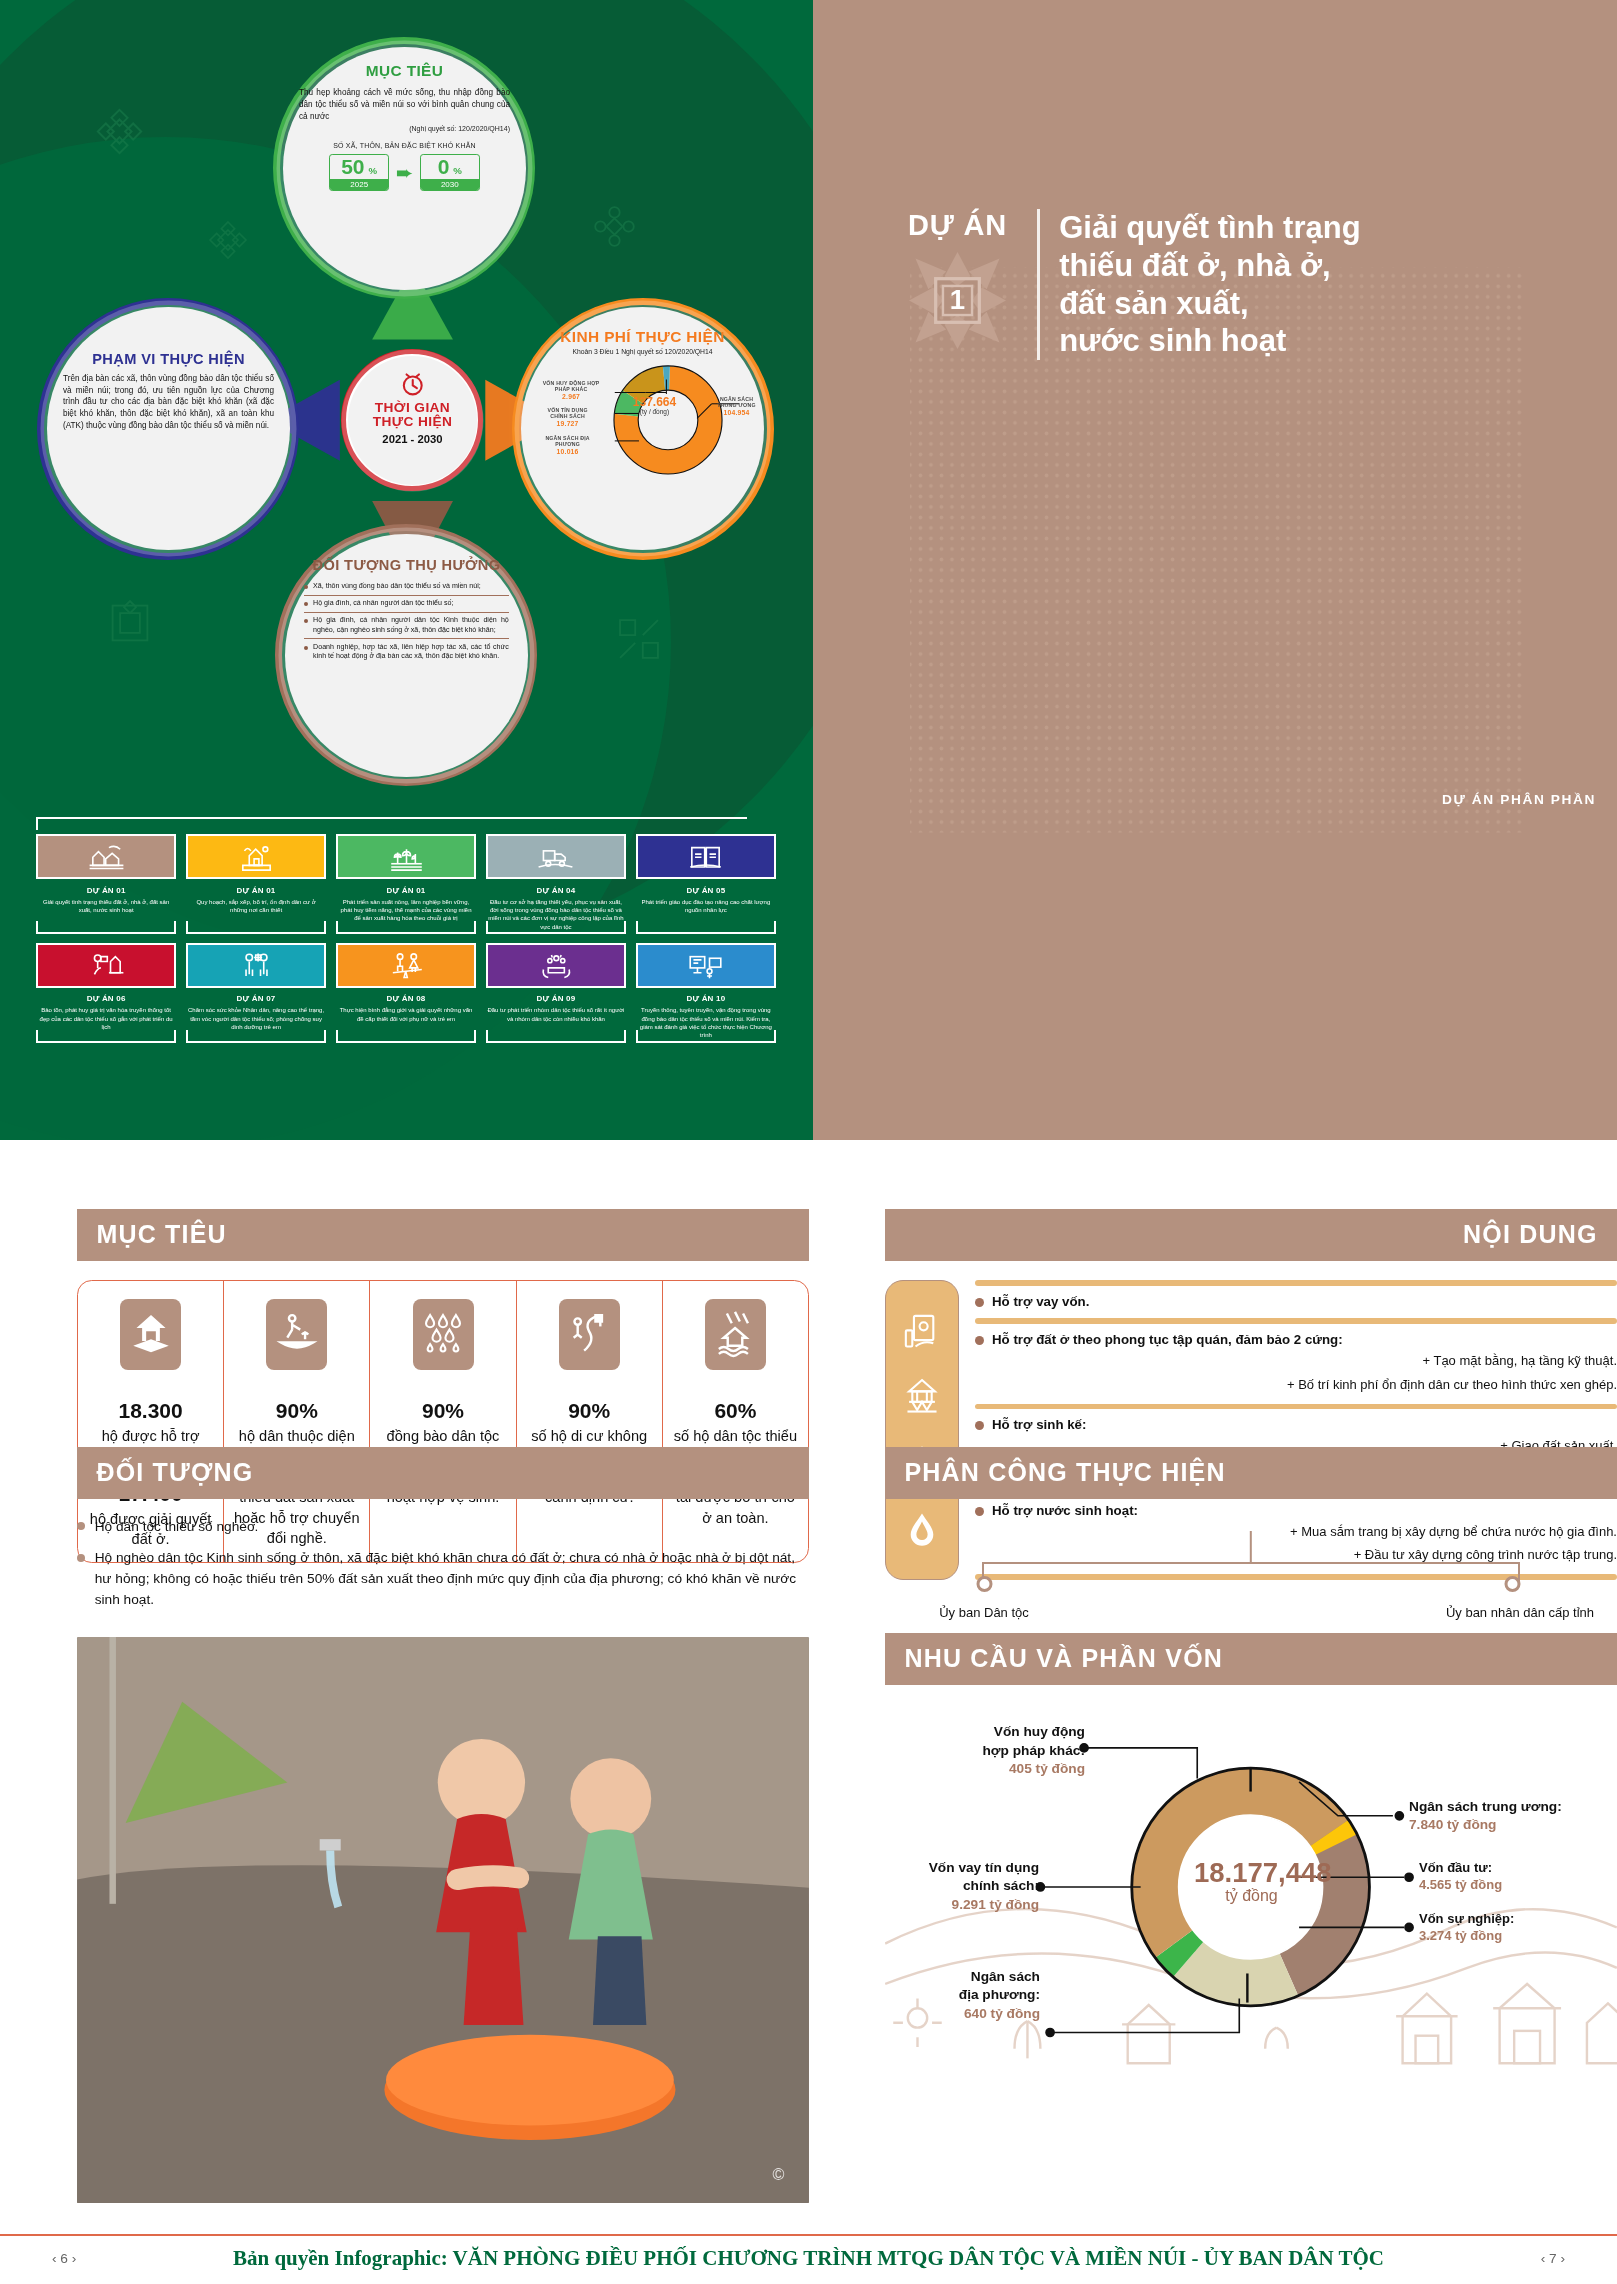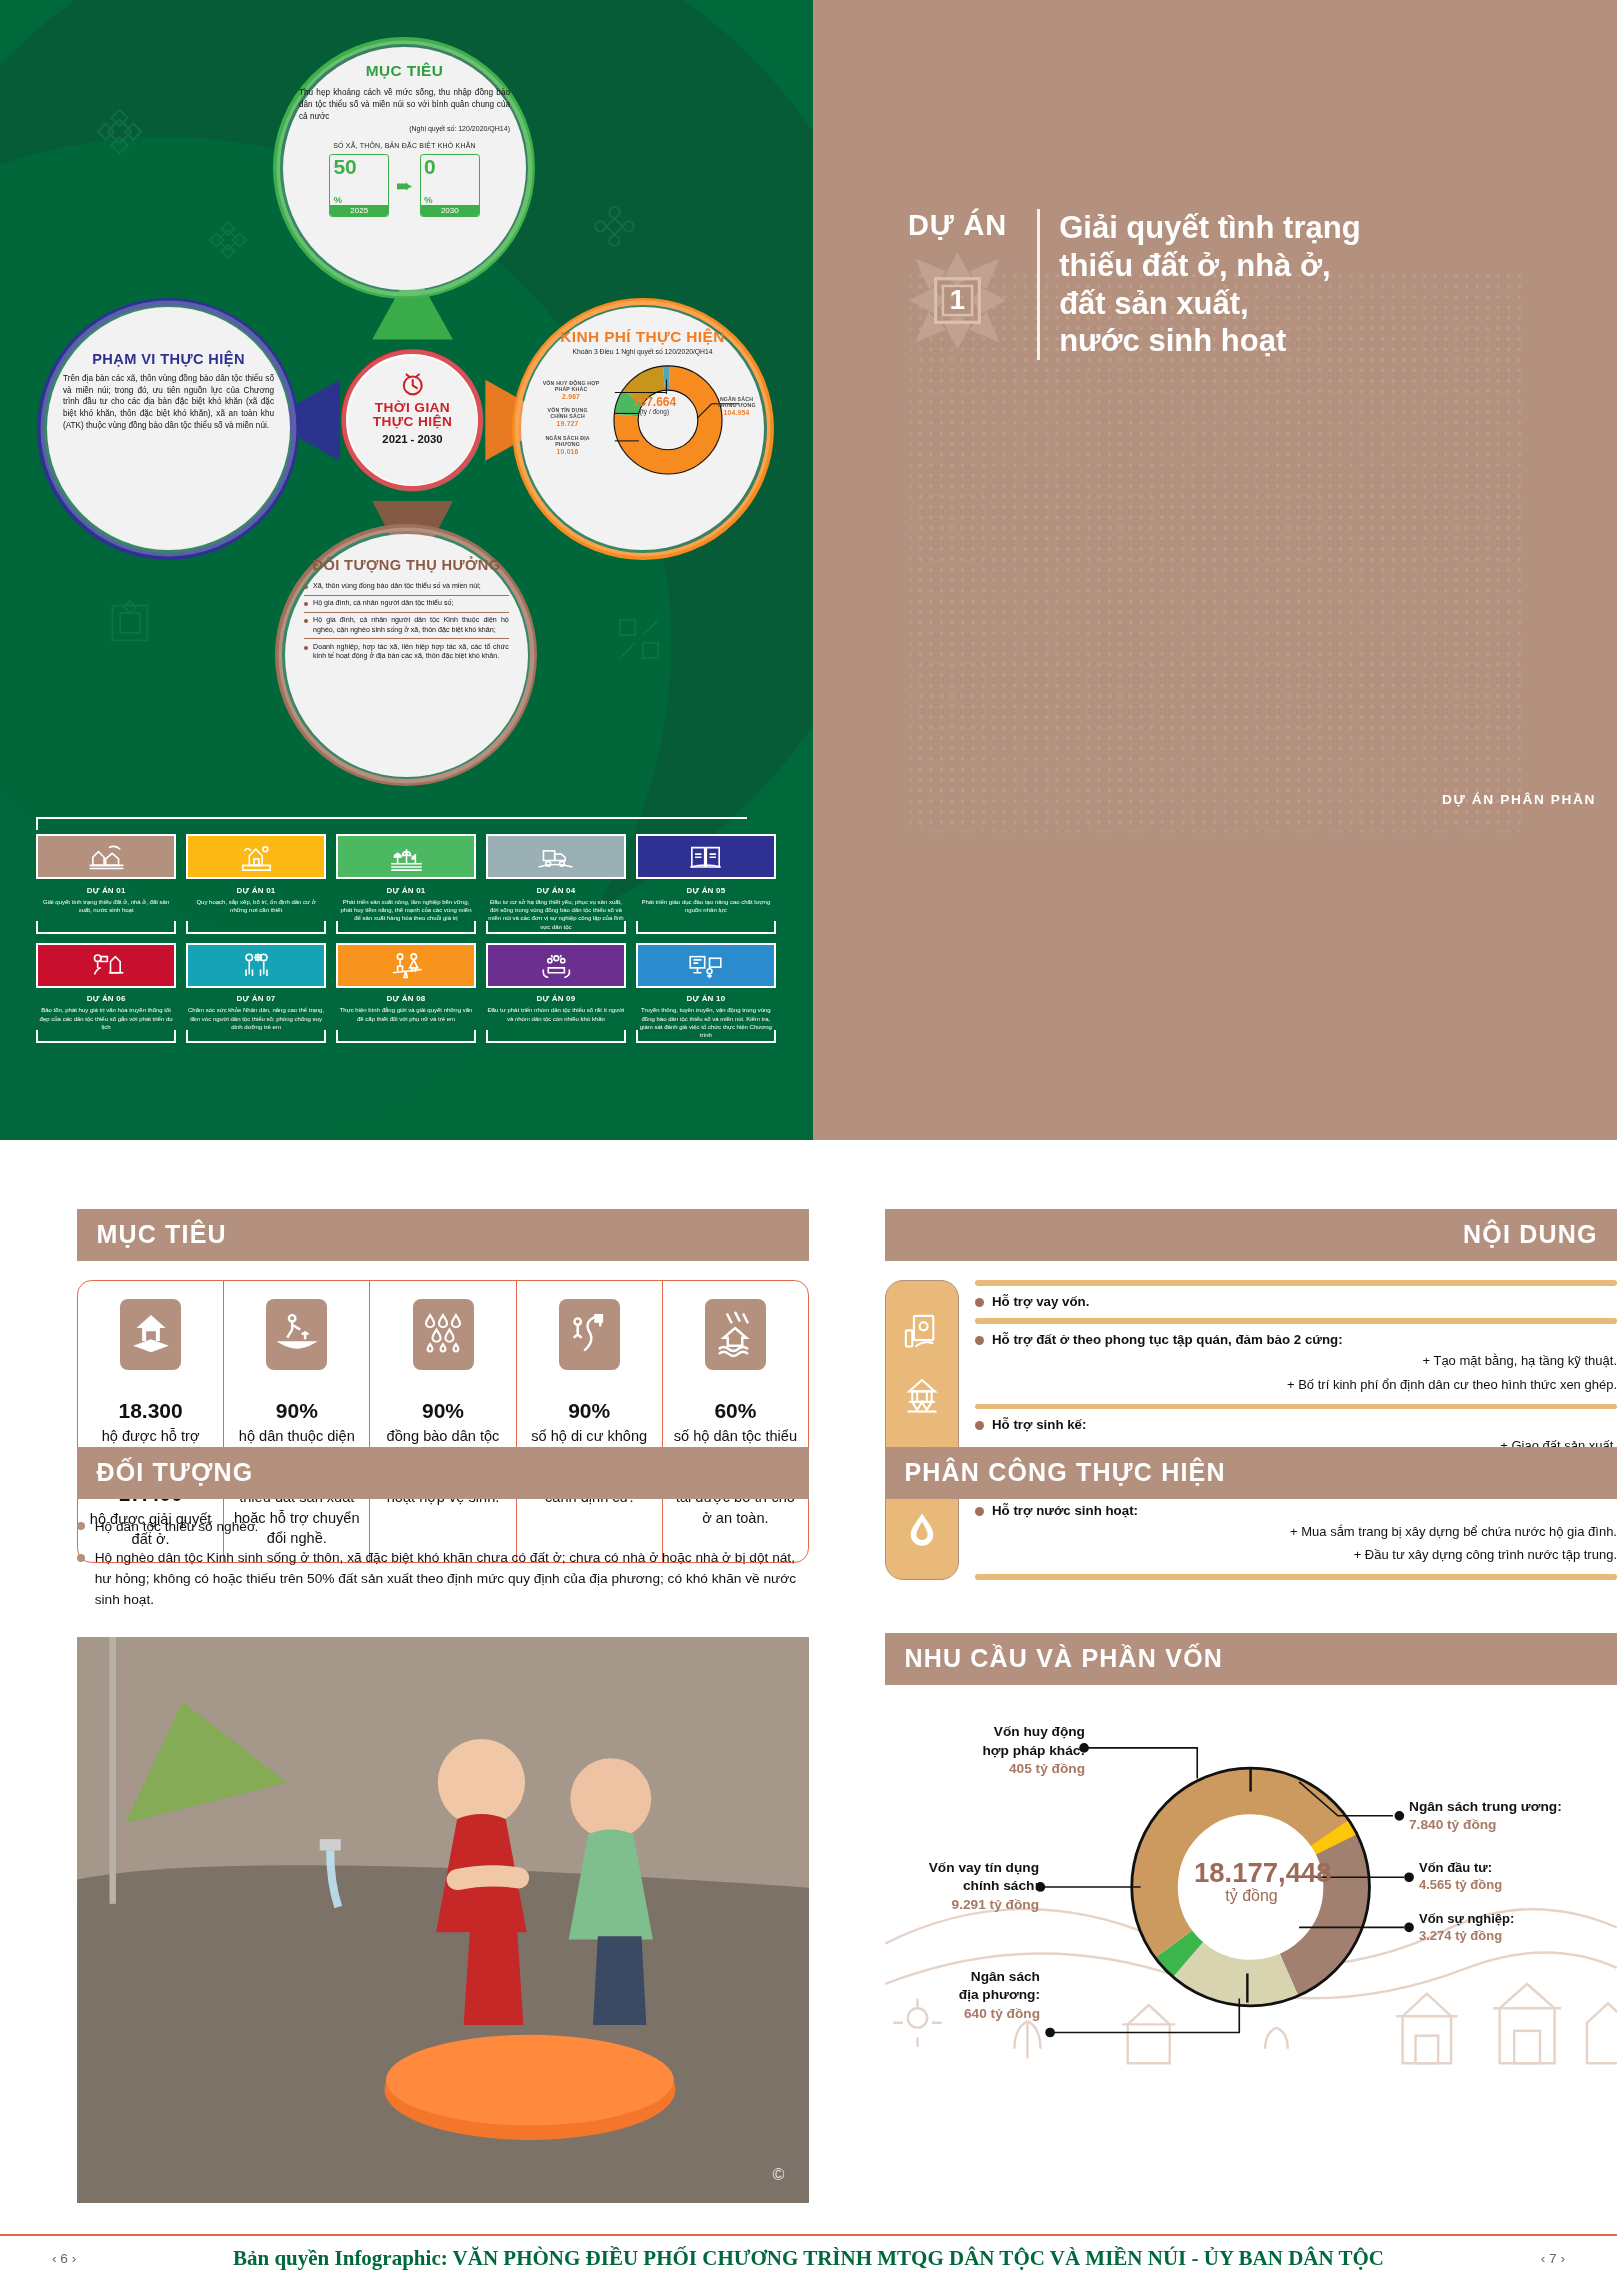--- a/index.html
+++ b/index.html
@@ -59,21 +59,21 @@
   .t-blue   { color:#2e3192; font-size:14.6px; margin-bottom:5.7px; }
   .t-orange { color:#f47b20; font-size:15.4px; margin-bottom:2.4px; }
   .t-brown  { color:#8c5a45; font-size:14.6px; margin-bottom:6.5px; }
   .pc-body  { font-size:8.2px; line-height:1.45; color:#111; text-align:justify; }
   .pc-note  { font-size:7px; color:#222; text-align:right; margin-top:2.4px; }
   .pc-sub   { font-size:7px; color:#222; letter-spacing:0.2px; margin-top:9.7px; text-align:center;}
 
   .yearbox-row { display:flex; align-items:center; justify-content:center; gap:6.5px; margin-top:4.9px; }
   .yearbox { width:60px; border:1.6px solid #3eaf4a; border-radius:3.2px; overflow:hidden; }
   .yearbox .val { color:#3eaf4a; font-size:21px; font-weight:bold; padding:0 3.2px 0.8px;
-                  display:flex; align-items:baseline; justify-content:center; gap:15px;flex-direction:column;}
+                  display:flex; align-items:baseline; justify-content:center; gap:4px;}
   .yearbox .val span.pct{ font-size:9.7px; }
   .yearbox .yr { background:#3eaf4a; color:#fff; font-size:8px; padding:0.8px 0; }
   .arrow-ico { color:#3eaf4a; font-size:21px; line-height:1; }
 
   .clock-ico { color:#cf2027; }
   .tg-title { color:#cf2027; font-weight:bold; font-size:13.7px; line-height:1.05; letter-spacing:0.4px;}
   .tg-years { color:#111; font-weight:bold; font-size:11.3px; margin-top:3.2px; }
 
   
   .b-list { margin-top:1.6px; text-align:left; padding:0 3.2px; }
@@ -820,20 +820,30 @@
     <ellipse cx="560" cy="548" rx="178" ry="56" fill="#ff8a3d"></ellipse>
     <path d="M470 300 q40 -8 76 -2" stroke="#f0c8a8" stroke-width="26" fill="none" stroke-linecap="round"></path>
     <rect x="300" y="250" width="26" height="14" fill="#cfcfcf"></rect>
     <path d="M313 264 q0 40 10 70" stroke="#bfe3f2" stroke-width="10" fill="none" opacity=".9"></path>
     <text x="860" y="672" font-family="Liberation Sans" font-size="20" fill="#fff" opacity=".8">©</text>
   </svg>
 </div>
 
 <div class="pc-block">
   <div class="sec-head">PHÂN CÔNG THỰC HIỆN</div>
+  <div class="pc-tree">
+    <div class="pc-stem-v"></div>
+    <div class="pc-stem-h"></div>
+    <div class="pc-drop" style="left:97px"></div>
+    <div class="pc-drop" style="right:97px"></div>
+    <div class="pc-node" style="left:98px"></div>
+    <div class="pc-node" style="right:90px"></div>
+    <div class="pc-lbl" style="left:99px">Ủy ban Dân tộc</div>
+    <div class="pc-lbl" style="left:635px">Ủy ban nhân dân cấp tỉnh</div>
+  </div>
 </div>
 
 <div class="nv-block">
   <div class="sec-head">NHU CẦU VÀ PHẦN VỐN</div>
   <div class="nv-chart">
     <svg viewBox="0 0 905 470" width="732" height="380" style="position:absolute;left:0;top:0">
 
       <g fill="none" stroke="#e3cfc3" stroke-width="3" opacity=".9">
         <path d="M0 300 Q160 220 330 290 Q520 370 700 280 Q800 235 905 280"></path>
         <path d="M0 350 Q180 280 360 340 Q540 400 720 330 Q820 292 905 330"></path>

